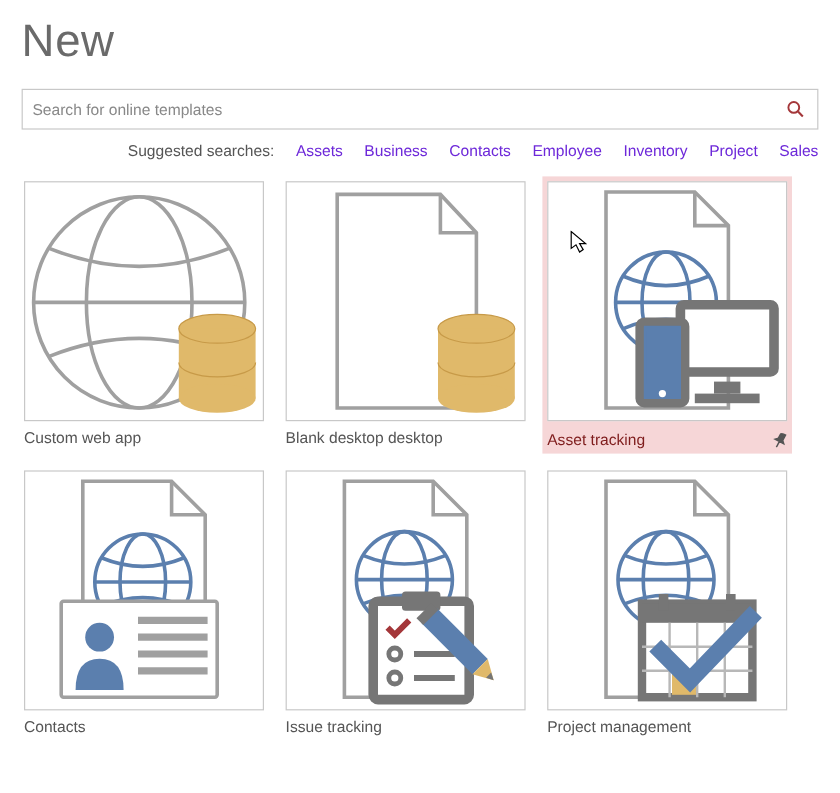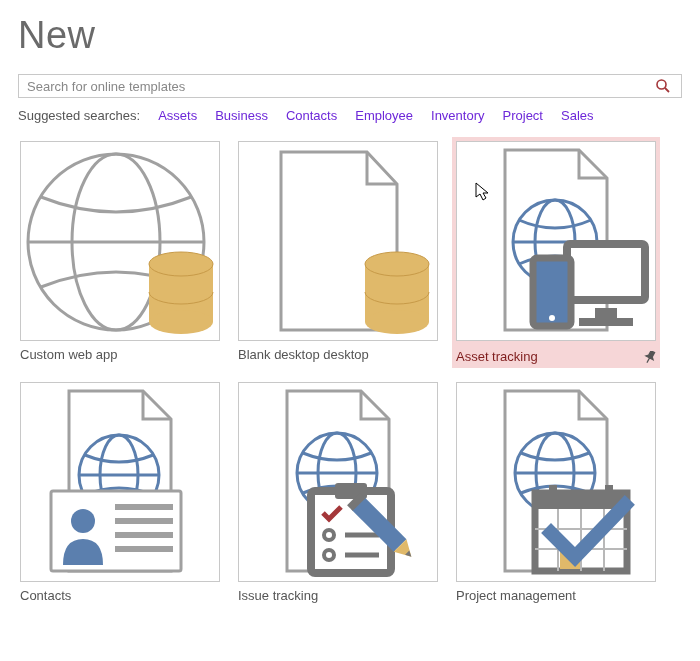--- a/index.html
+++ b/index.html
@@ -16,21 +16,21 @@
     font-size: 38px;
     font-weight: 200;
     color: #6a6a6a;
     letter-spacing: 0.5px;
     margin-bottom: 17px;
   }
   .search-row {
     display: flex;
     align-items: center;
     border: 1px solid #c8c8c8;
-    height: 24px;
+    height: 34px;
     padding: 0 8px 0 8px;
     margin-bottom: 10px;
   }
   .search-input {
     flex: 1;
     border: none;
     outline: none;
     font-size: 13px;
     color: #555;
     background: transparent;
@@ -41,20 +41,21 @@
     display: flex; align-items: center; justify-content: center;
     cursor: pointer;
   }
   .suggest-row {
     display: flex;
     align-items: center;
     gap: 18px;
     font-size: 13px;
     color: #555;
     margin-bottom: 18px;
+    justify-content: flex-end;
   }
   .suggest-label { color: #555; }
   .suggest-link { color: #6d28d9; cursor: pointer; }
 
   .grid {
     display: grid;
     grid-template-columns: repeat(3, 200px);
     column-gap: 24px;
     row-gap: 22px;
     padding-left: 2px;

